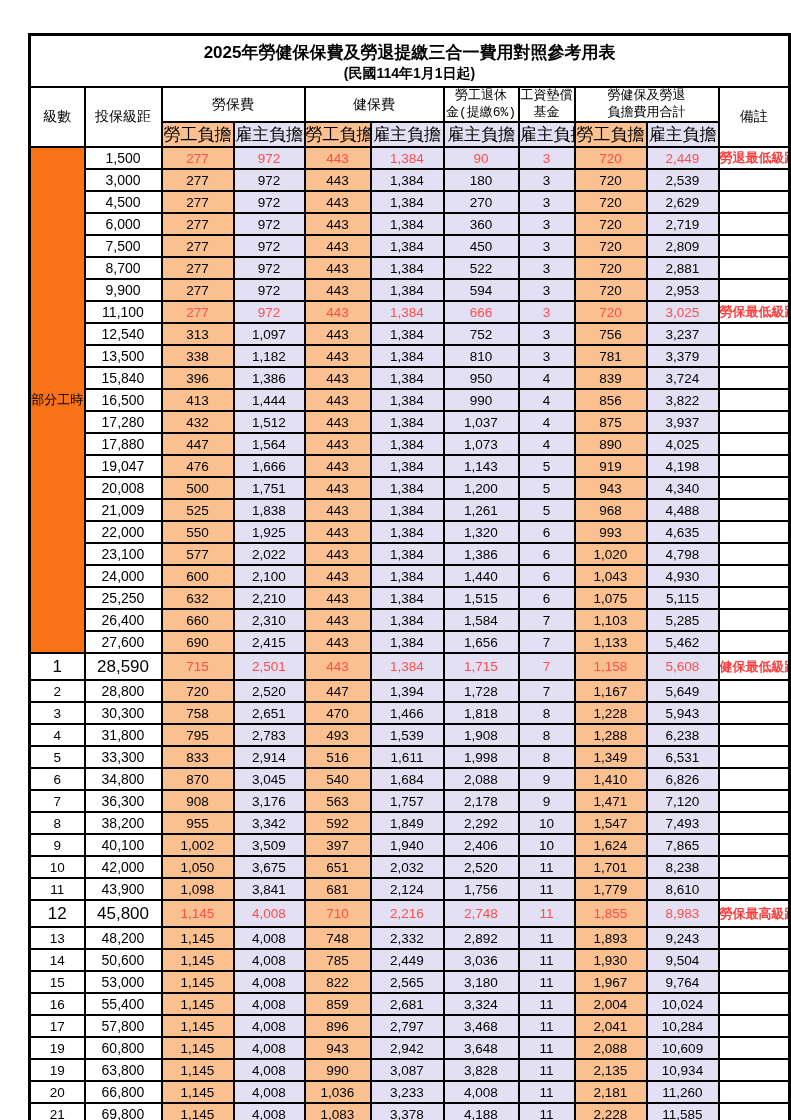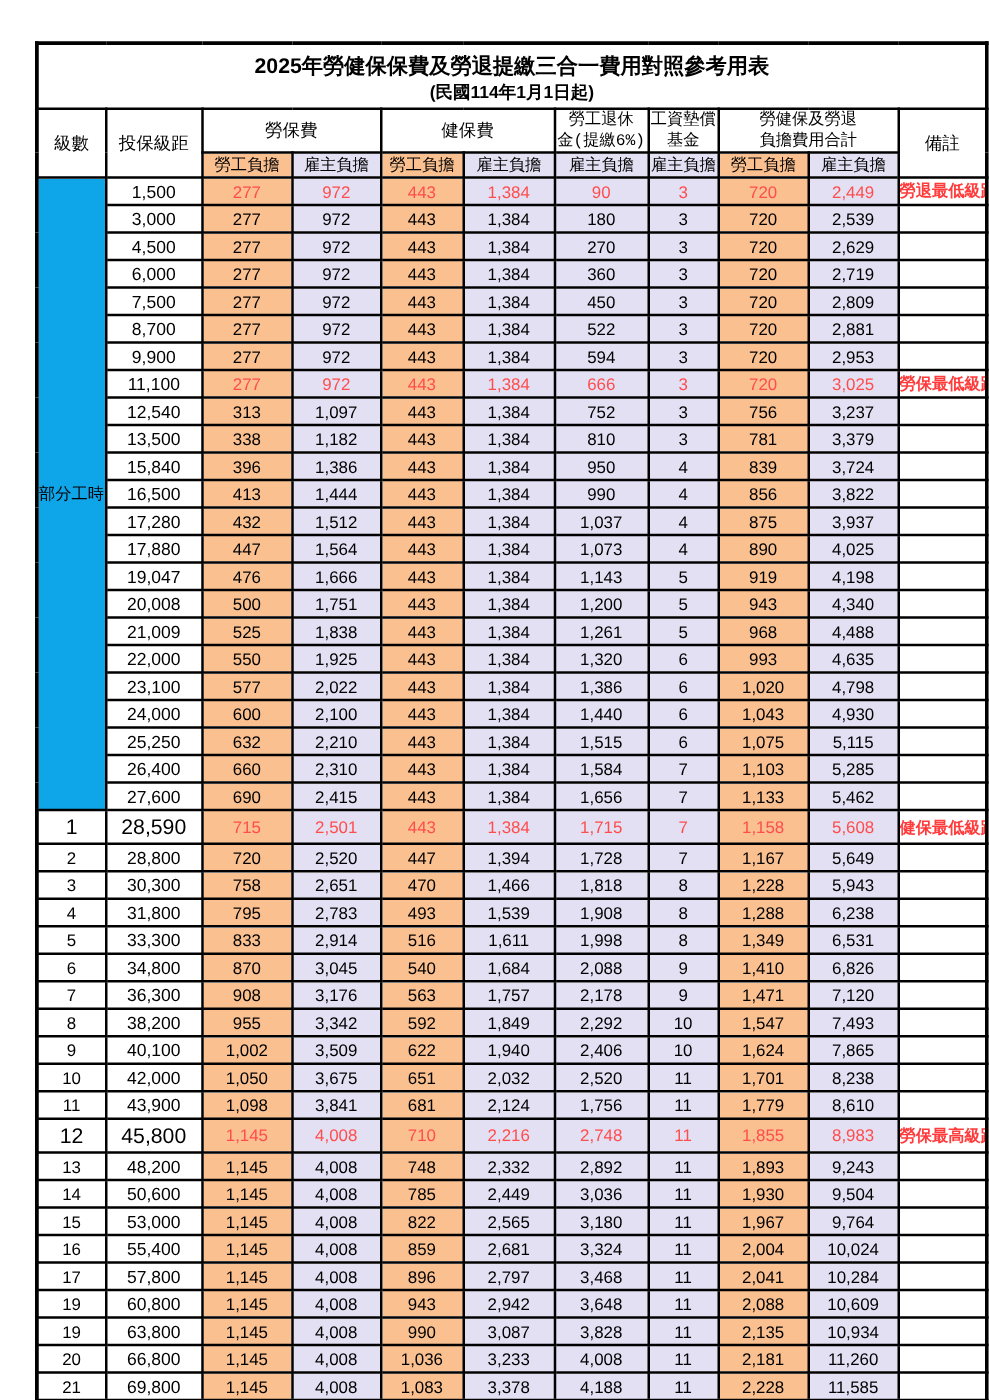--- a/index.html
+++ b/index.html
@@ -15,31 +15,31 @@
   table.premium{border-collapse:collapse;table-layout:fixed;width:760px;border:3px solid var(--grid);}
   th,td{border:2px solid var(--grid);text-align:center;vertical-align:middle;padding:0;font-weight:normal;overflow:hidden;white-space:nowrap;}
   col.w1{width:55px}col.w2{width:77px}col.w3{width:72px}col.w4{width:71px}
   col.w5{width:66px}col.w6{width:73px}col.w7{width:75px}col.w8{width:56px}
   col.w9{width:72px}col.w10{width:72px}col.w11{width:71px}
   .title-cell{height:50px;background:#FFFFFF;}
   .title-main{font-size:17px;font-weight:bold;line-height:1.5;}
   .title-sub{font-size:14px;font-weight:bold;line-height:1.2;}
   tr.group-head th{height:33px;font-size:14px;background:#FFFFFF;}
   .two-line{font-size:13px;line-height:1.25;font-family:Liberation Mono, monospace;}
-  tr.sub-head th{height:17px;font-size:13px;}
+  tr.sub-head th{height:17px;font-size:17px;}
   .c-emp{background:var(--emp-bg);}
   .c-er{background:var(--er-bg);}
   tbody td{height:20px;font-size:13.5px;background:#FFFFFF;}
   tbody td.c-emp{background:var(--emp-bg);}
   tbody td.c-er{background:var(--er-bg);}
   tbody td.c-note{font-size:13px;color:var(--note-red);font-weight:bold;}
   tr.red-row td.c-emp,tr.red-row td.c-er{color:var(--red);}
   tr.big-row td{height:25px;}
   tr.big-row td.c-level,tr.big-row td.c-bracket{font-size:17px;}
-  td.part-time{font-size:13px;background:#0ea5e9;}
+  td.part-time{font-size:13px;background:#f97316;}
   .c-bracket{font-size:14px;margin-left:16px;}
 </style>
 </head>
 <body>
 
 <div class="sheet">
   <table class="premium">
     <colgroup>
       <col class="w1">
         <col class="w2">
@@ -470,21 +470,21 @@
           <td class="c-er">10</td>
           <td class="c-emp">1,547</td>
           <td class="c-er">7,493</td>
           <td class="c-note"></td>
         </tr>
         <tr>
           <td class="c-level">9</td>
           <td class="c-bracket">40,100</td>
           <td class="c-emp">1,002</td>
           <td class="c-er">3,509</td>
-          <td class="c-emp">622</td>
+          <td class="c-emp">397</td>
           <td class="c-er">1,940</td>
           <td class="c-er">2,406</td>
           <td class="c-er">10</td>
           <td class="c-emp">1,624</td>
           <td class="c-er">7,865</td>
           <td class="c-note"></td>
         </tr>
         <tr>
           <td class="c-level">10</td>
           <td class="c-bracket">42,000</td>

